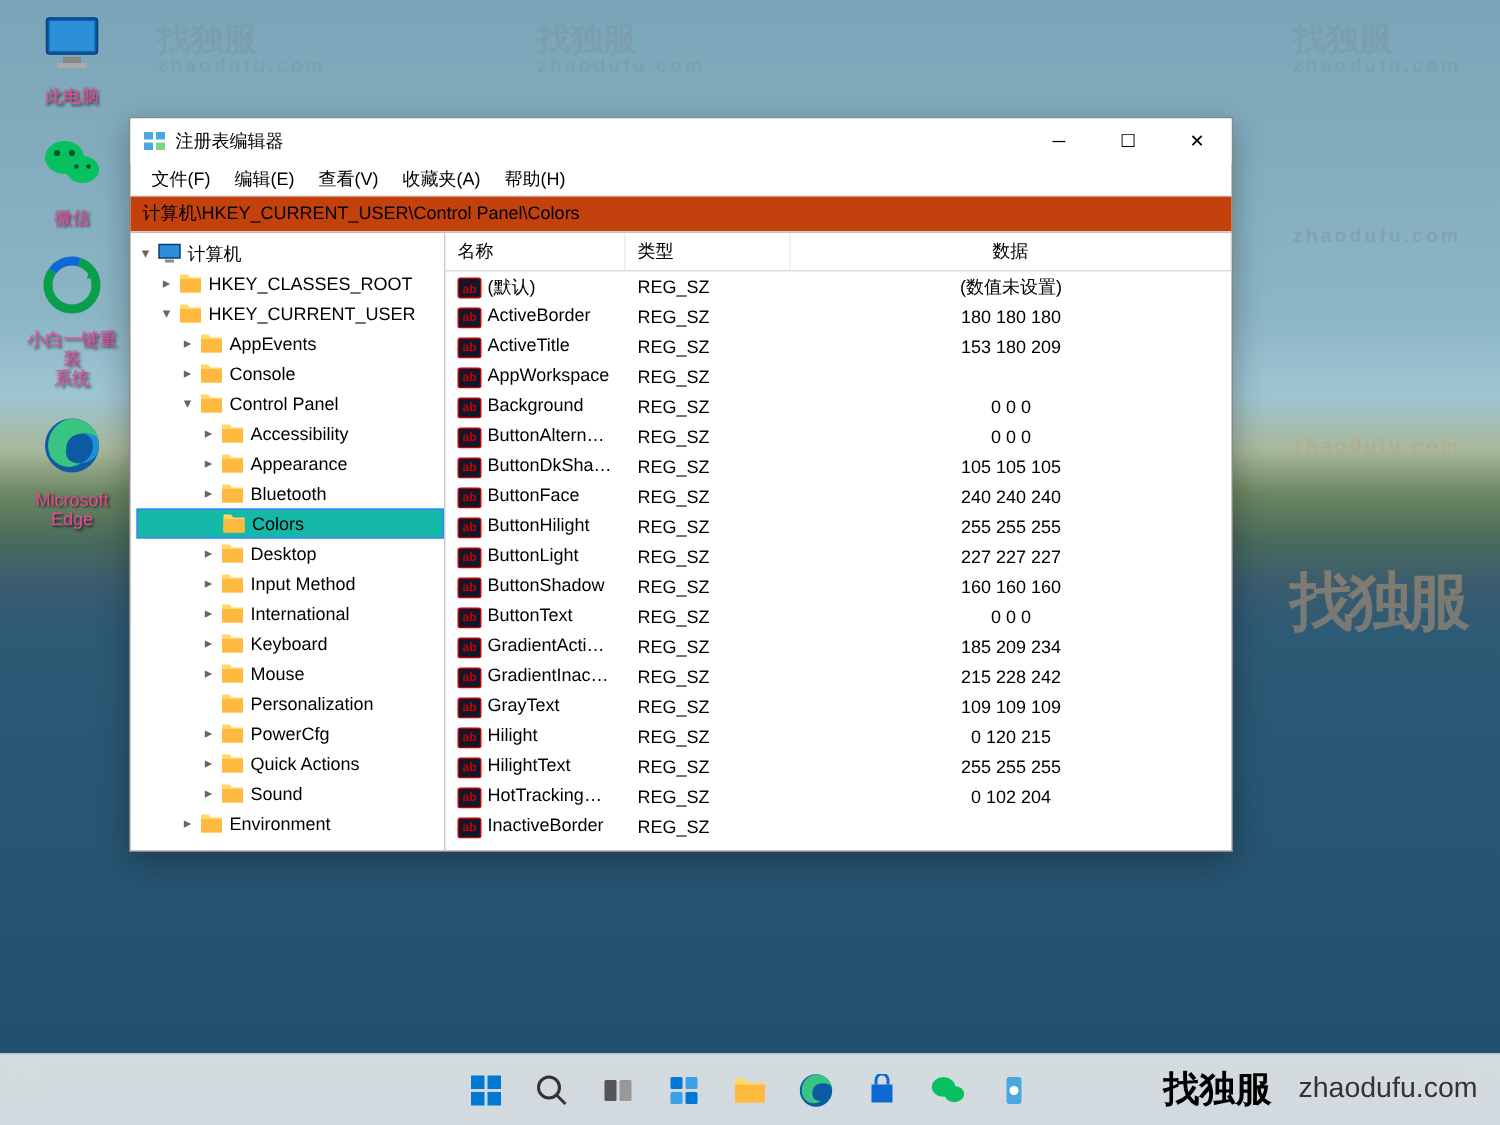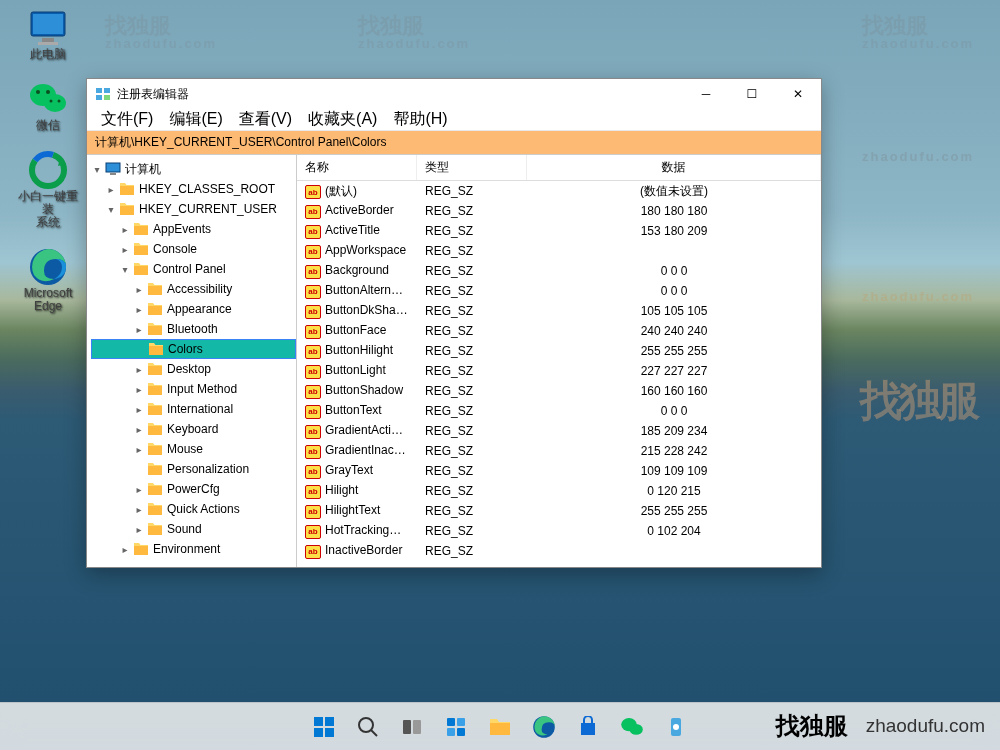--- a/index.html
+++ b/index.html
@@ -1,43 +1,43 @@
 <!DOCTYPE html>
 <html><head>
 <meta charset="utf-8">
 <style>
 * { box-sizing: border-box; margin: 0; padding: 0; font-family: "Segoe UI", "Microsoft YaHei", sans-serif; }
 body { width: 1000px; height: 750px; overflow: hidden; position: relative; background: linear-gradient(to bottom, #7aa5b8 0%, #8cb5c5 28%, #9ec5d2 35%, #a8b89c 40%, #6a8560 44%, #4a6b5e 48%, #3a5c6e 52%, #2d5a75 56%, #1f4e6e 100%); }
 .desktop-icons { position: absolute; top: 8px; left: 8px; width: 80px; }
 .desktop-icon { display: flex; flex-direction: column; align-items: center; margin-bottom: 18px; cursor: pointer; }
 .desktop-icon .ico { width: 40px; height: 40px; display: flex; align-items: center; justify-content: center; }
-.desktop-icon .lbl { color: #404040; font-size: 12px; text-align: center; text-shadow: 1px 1px 2px rgba(0,0,0,0.8); margin-top: 0; line-height: 13px; max-width: 70px; }
+.desktop-icon .lbl { color: #ec4899; font-size: 12px; text-align: center; text-shadow: 1px 1px 2px rgba(0,0,0,0.8); margin-top: 10px; line-height: 13px; max-width: 70px; }
 .window { position: absolute; left: 86px; top: 78px; width: 736px; height: 490px; background: #fff; border: 1px solid #888; box-shadow: 0 6px 20px rgba(0,0,0,0.3); display: flex; flex-direction: column; }
 .titlebar { height: 30px; display: flex; align-items: center; padding-left: 8px; background: #fff; }
 .titlebar .app-icon { width: 16px; height: 16px; margin-right: 6px; }
 .titlebar .title { font-size: 12px; flex: 1; }
 .winbtn { width: 46px; height: 30px; display: flex; align-items: center; justify-content: center; font-size: 12px; cursor: pointer; }
-.menubar { height: 22px; display: flex; align-items: center; padding: 0 6px; font-size: 16px; border-bottom: 1px solid #e8e8e8; }
+.menubar { height: 22px; display: flex; align-items: center; padding: 0 6px; font-size: 12px; border-bottom: 1px solid #e8e8e8; }
 .menubar span { padding: 0 8px; cursor: pointer; }
-.addressbar { height: 24px; display: flex; align-items: center; padding: 0 8px; font-size: 12px; border-bottom: 1px solid #ccc; background: #fdba74; }
+.addressbar { height: 24px; display: flex; align-items: center; padding: 0 8px; font-size: 12px; border-bottom: 1px solid #ccc; background: #c2410c; }
 .content { flex: 1; display: flex; overflow: hidden; }
 .tree { width: 210px; border-right: 1px solid #ccc; overflow-y: auto; padding: 4px 0 4px 4px; font-size: 12px; }
 .tree-item { display: flex; align-items: center; height: 20px; cursor: pointer; white-space: nowrap; }
 .tree-item.selected { background: #14b8a6; border: 1px solid #3b82f6; height: 20px; }
 .tree-item .arrow { width: 12px; text-align: center; color: #666; font-size: 10px; }
 .tree-item .fld { width: 16px; height: 14px; margin: 0 4px 0 2px; }
 .listview { flex: 1; overflow-y: auto; font-size: 12px; }
 .list-header { display: flex; border-bottom: 1px solid #ddd; position: sticky; top: 0; background: #fff; }
 .list-header div { padding: 4px 8px; border-right: 1px solid #eee; font-size: 12px; }
 .col-name { width: 120px; }
 .col-type { width: 110px; }
 .col-data { flex: 1; text-align: center; }
 .list-row { display: flex; height: 20px; align-items: center; cursor: pointer; }
 .list-row .cell { padding: 0 8px; overflow: hidden; text-overflow: ellipsis; white-space: nowrap; }
-.str-icon { display: inline-flex; width: 16px; height: 14px; margin-right: 4px; align-items: center; justify-content: center; background: #fde047; border: 1px solid #c00; font-size: 8px; color: #c00; font-weight: bold; border-radius: 2px; }
+.str-icon { display: inline-flex; width: 16px; height: 14px; margin-right: 4px; align-items: center; justify-content: center; background: #0f172a; border: 1px solid #c00; font-size: 8px; color: #c00; font-weight: bold; border-radius: 2px; }
 .taskbar { position: absolute; bottom: 0; left: 0; right: 0; height: 48px; background: rgba(243,243,243,0.85); backdrop-filter: blur(10px); display: flex; align-items: center; justify-content: center; border-top: 1px solid rgba(0,0,0,0.1); }
 .tb-item { width: 40px; height: 40px; display: flex; align-items: center; justify-content: center; cursor: pointer; border-radius: 4px; margin: 0 2px; }
 .watermark { position: absolute; font-size: 22px; font-weight: bold; color: rgba(120,120,120,0.18); pointer-events: none; line-height: 1; }
 .watermark .sub { font-size: 13px; display: block; letter-spacing: 2px; }
 .branding { position: absolute; right: 15px; bottom: 8px; display: flex; align-items: center; gap: 18px; }
 .branding .cn { font-size: 24px; font-weight: bold; color: #000; }
 .branding .url { font-size: 19px; color: #333; }
 </style>
 </head>
 <body>

